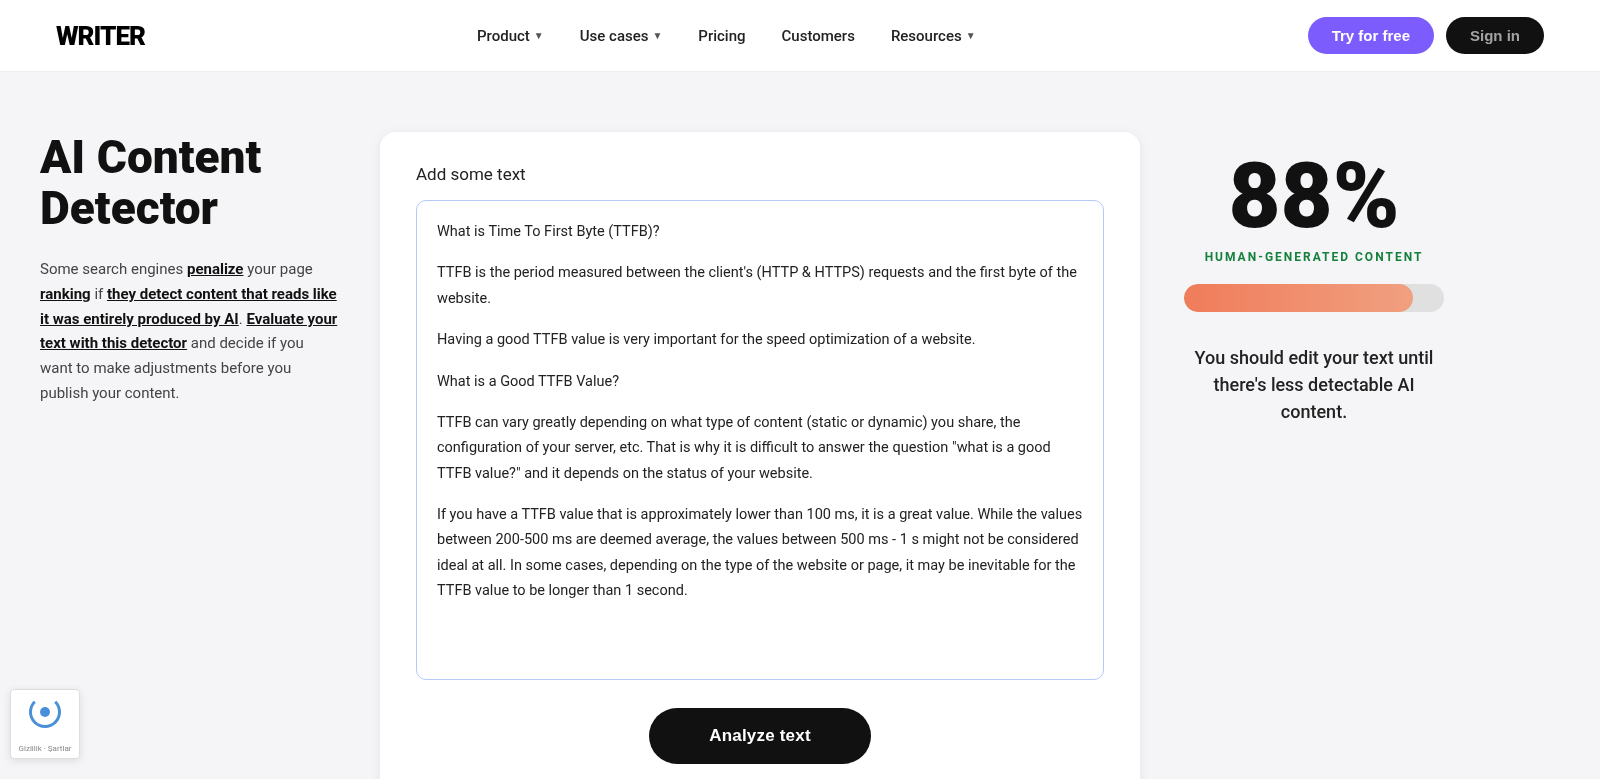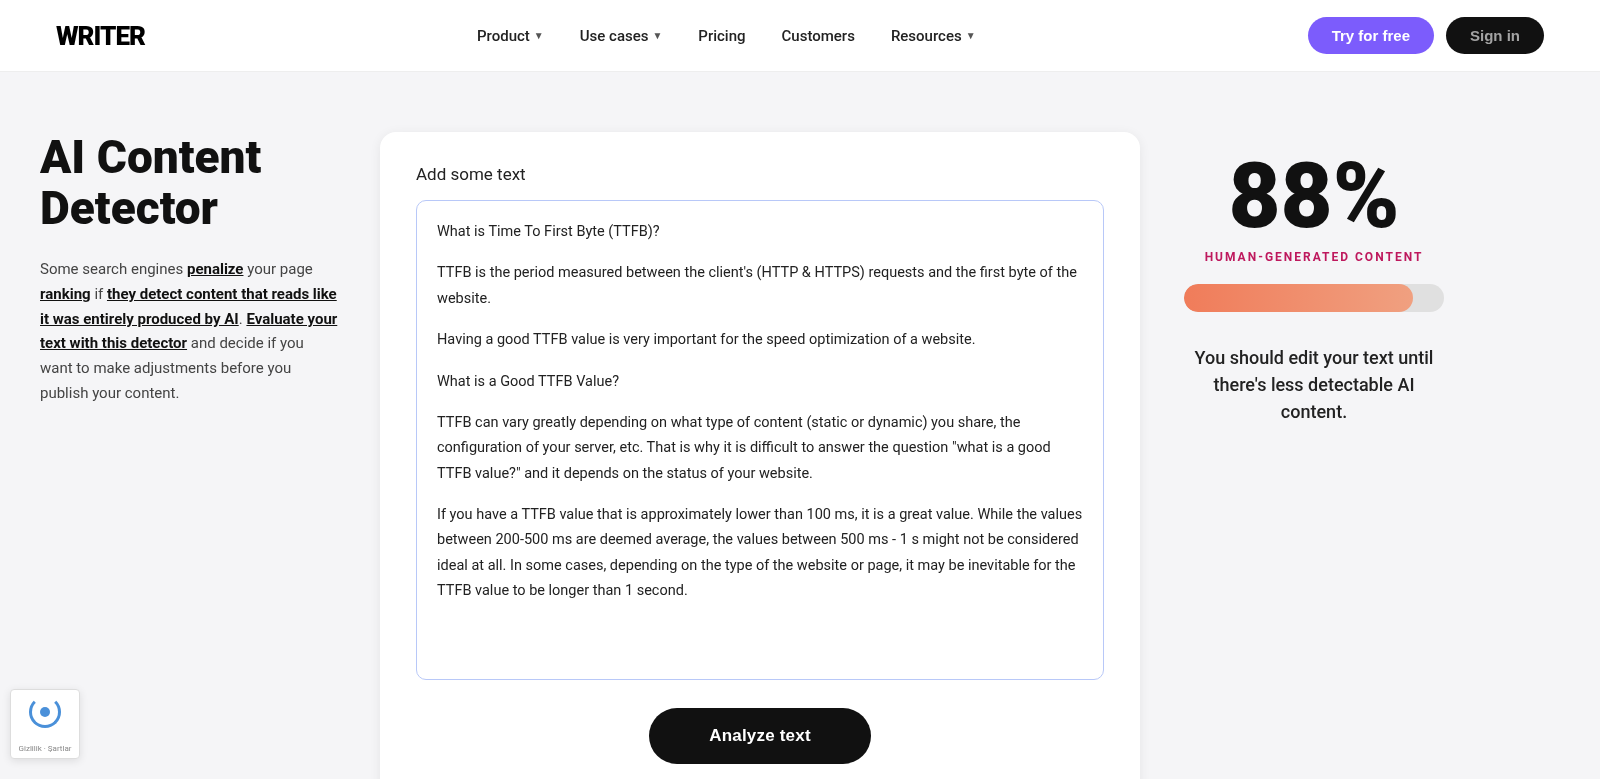--- a/index.html
+++ b/index.html
@@ -178,21 +178,21 @@
       font-size: 90px;
       font-weight: 900;
       color: #111;
       line-height: 1;
       margin-bottom: 8px;
     }
     .human-label {
       font-size: 12px;
       font-weight: 700;
       letter-spacing: 2px;
-      color: #be185d;
+      color: #15803d;
       text-transform: uppercase;
       margin-bottom: 20px;
     }
     .progress-bar-container {
       width: 260px;
       height: 28px;
       background: #e0e0e0;
       border-radius: 50px;
       overflow: hidden;
       position: relative;

